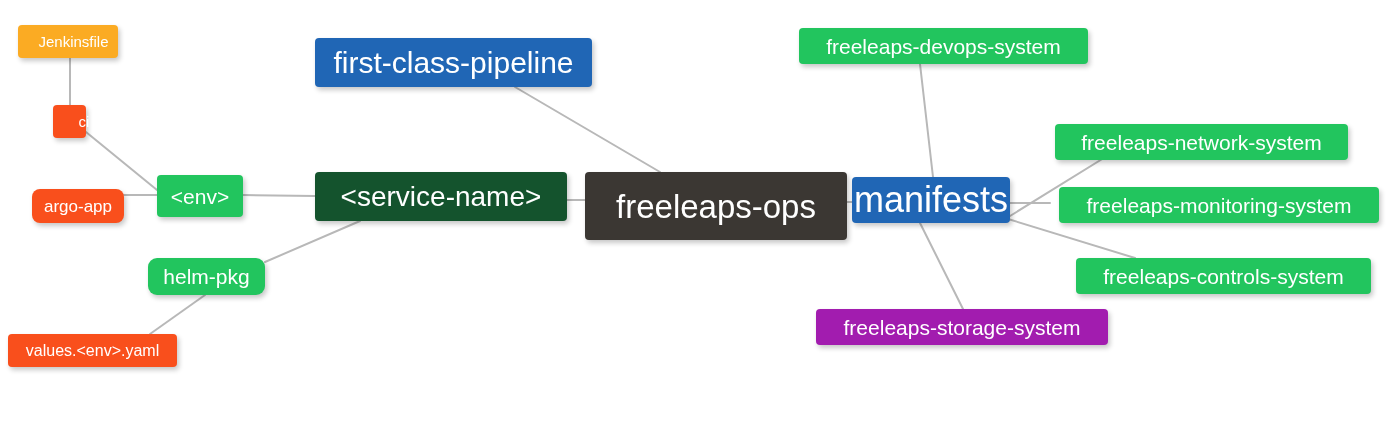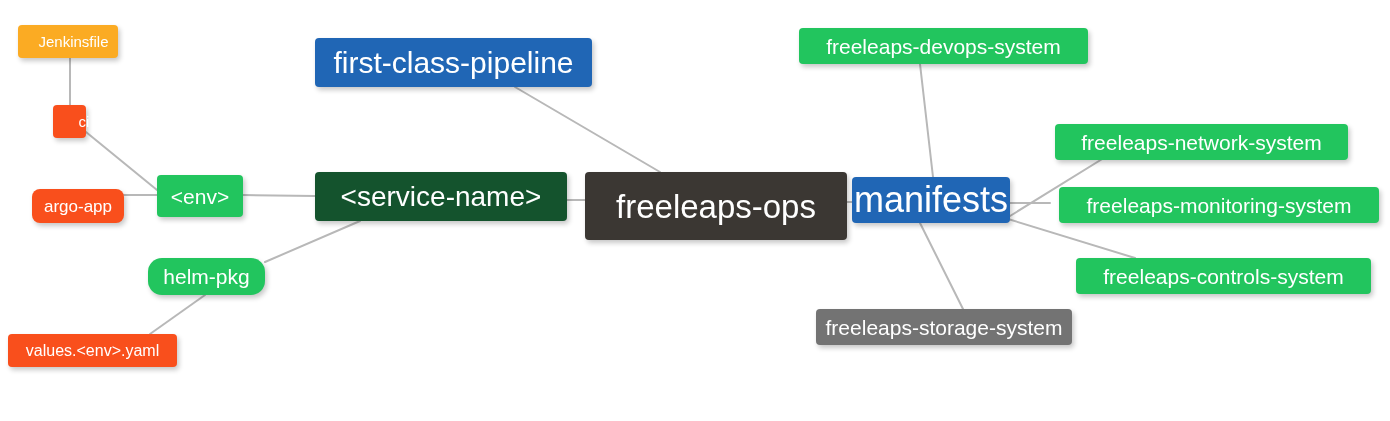--- a/index.html
+++ b/index.html
@@ -78,21 +78,21 @@
       </div>
       <div class="node" style="left: 53px; top: 105px; width: 33px; height: 33px; background: rgb(249, 79, 28); font-size: 15px; border-radius: 4px; padding-left: 29px;">
         <span class="node-label">ci</span>
       </div>
       <div class="node" style="left: 32px; top: 177px; width: 92px; height: 34px; background: rgb(249, 79, 28); font-size: 17px; border-radius: 8px; margin-top: 12px;">
         <span class="node-label">argo-app</span>
       </div>
       <div class="node" style="left: 157px; top: 175px; width: 86px; height: 42px; background: rgb(34, 197, 94); font-size: 21px; border-radius: 4px;">
         <span class="node-label">&lt;env&gt;</span>
       </div>
-      <div class="node" style="left: 148px; top: 258px; width: 117px; height: 37px; background: rgb(34, 197, 94); font-size: 21px; border-radius: 14px; justify-content: center;">
+      <div class="node" style="left: 148px; top: 258px; width: 117px; height: 37px; background: rgb(34, 197, 94); font-size: 21px; border-radius: 9px; justify-content: center;">
         <span class="node-label">helm-pkg</span>
       </div>
       <div class="node" style="left: 8px; top: 334px; width: 169px; height: 33px; background: rgb(249, 79, 28); font-size: 16px; border-radius: 4px;">
         <span class="node-label">values.&lt;env&gt;.yaml</span>
       </div>
       <div class="node" style="left: 315px; top: 38px; width: 277px; height: 49px; background: rgb(32, 102, 181); font-size: 30px; border-radius: 4px;">
         <span class="node-label">first-class-pipeline</span>
       </div>
       <div class="node" style="left: 315px; top: 172px; width: 252px; height: 49px; background: #14532d; font-size: 28px; border-radius: 4px;">
         <span class="node-label">&lt;service-name&gt;</span>
@@ -108,17 +108,17 @@
       </div>
       <div class="node" style="left: 1055px; top: 112px; width: 293px; height: 36px; background: rgb(34, 197, 94); font-size: 21px; border-radius: 4px; margin-top: 12px;">
         <span class="node-label">freeleaps-network-system</span>
       </div>
       <div class="node" style="left: 1050px; top: 187px; width: 320px; height: 36px; background: rgb(34, 197, 94); font-size: 21px; border-radius: 4px; margin-left: 9px;">
         <span class="node-label">freeleaps-monitoring-system</span>
       </div>
       <div class="node" style="left: 1060px; top: 258px; width: 295px; height: 36px; background: rgb(34, 197, 94); font-size: 21px; border-radius: 4px; margin-left: 16px;">
         <span class="node-label">freeleaps-controls-system</span>
       </div>
-      <div class="node" style="left: 816px; top: 309px; width: 256px; height: 36px; background: #737373; font-size: 21px; border-radius: 4px;">
+      <div class="node" style="left: 816px; top: 309px; width: 292px; height: 36px; background: #a21caf; font-size: 21px; border-radius: 4px;">
         <span class="node-label">freeleaps-storage-system</span>
       </div>
     </div>
 </div>
 
 </body></html>

